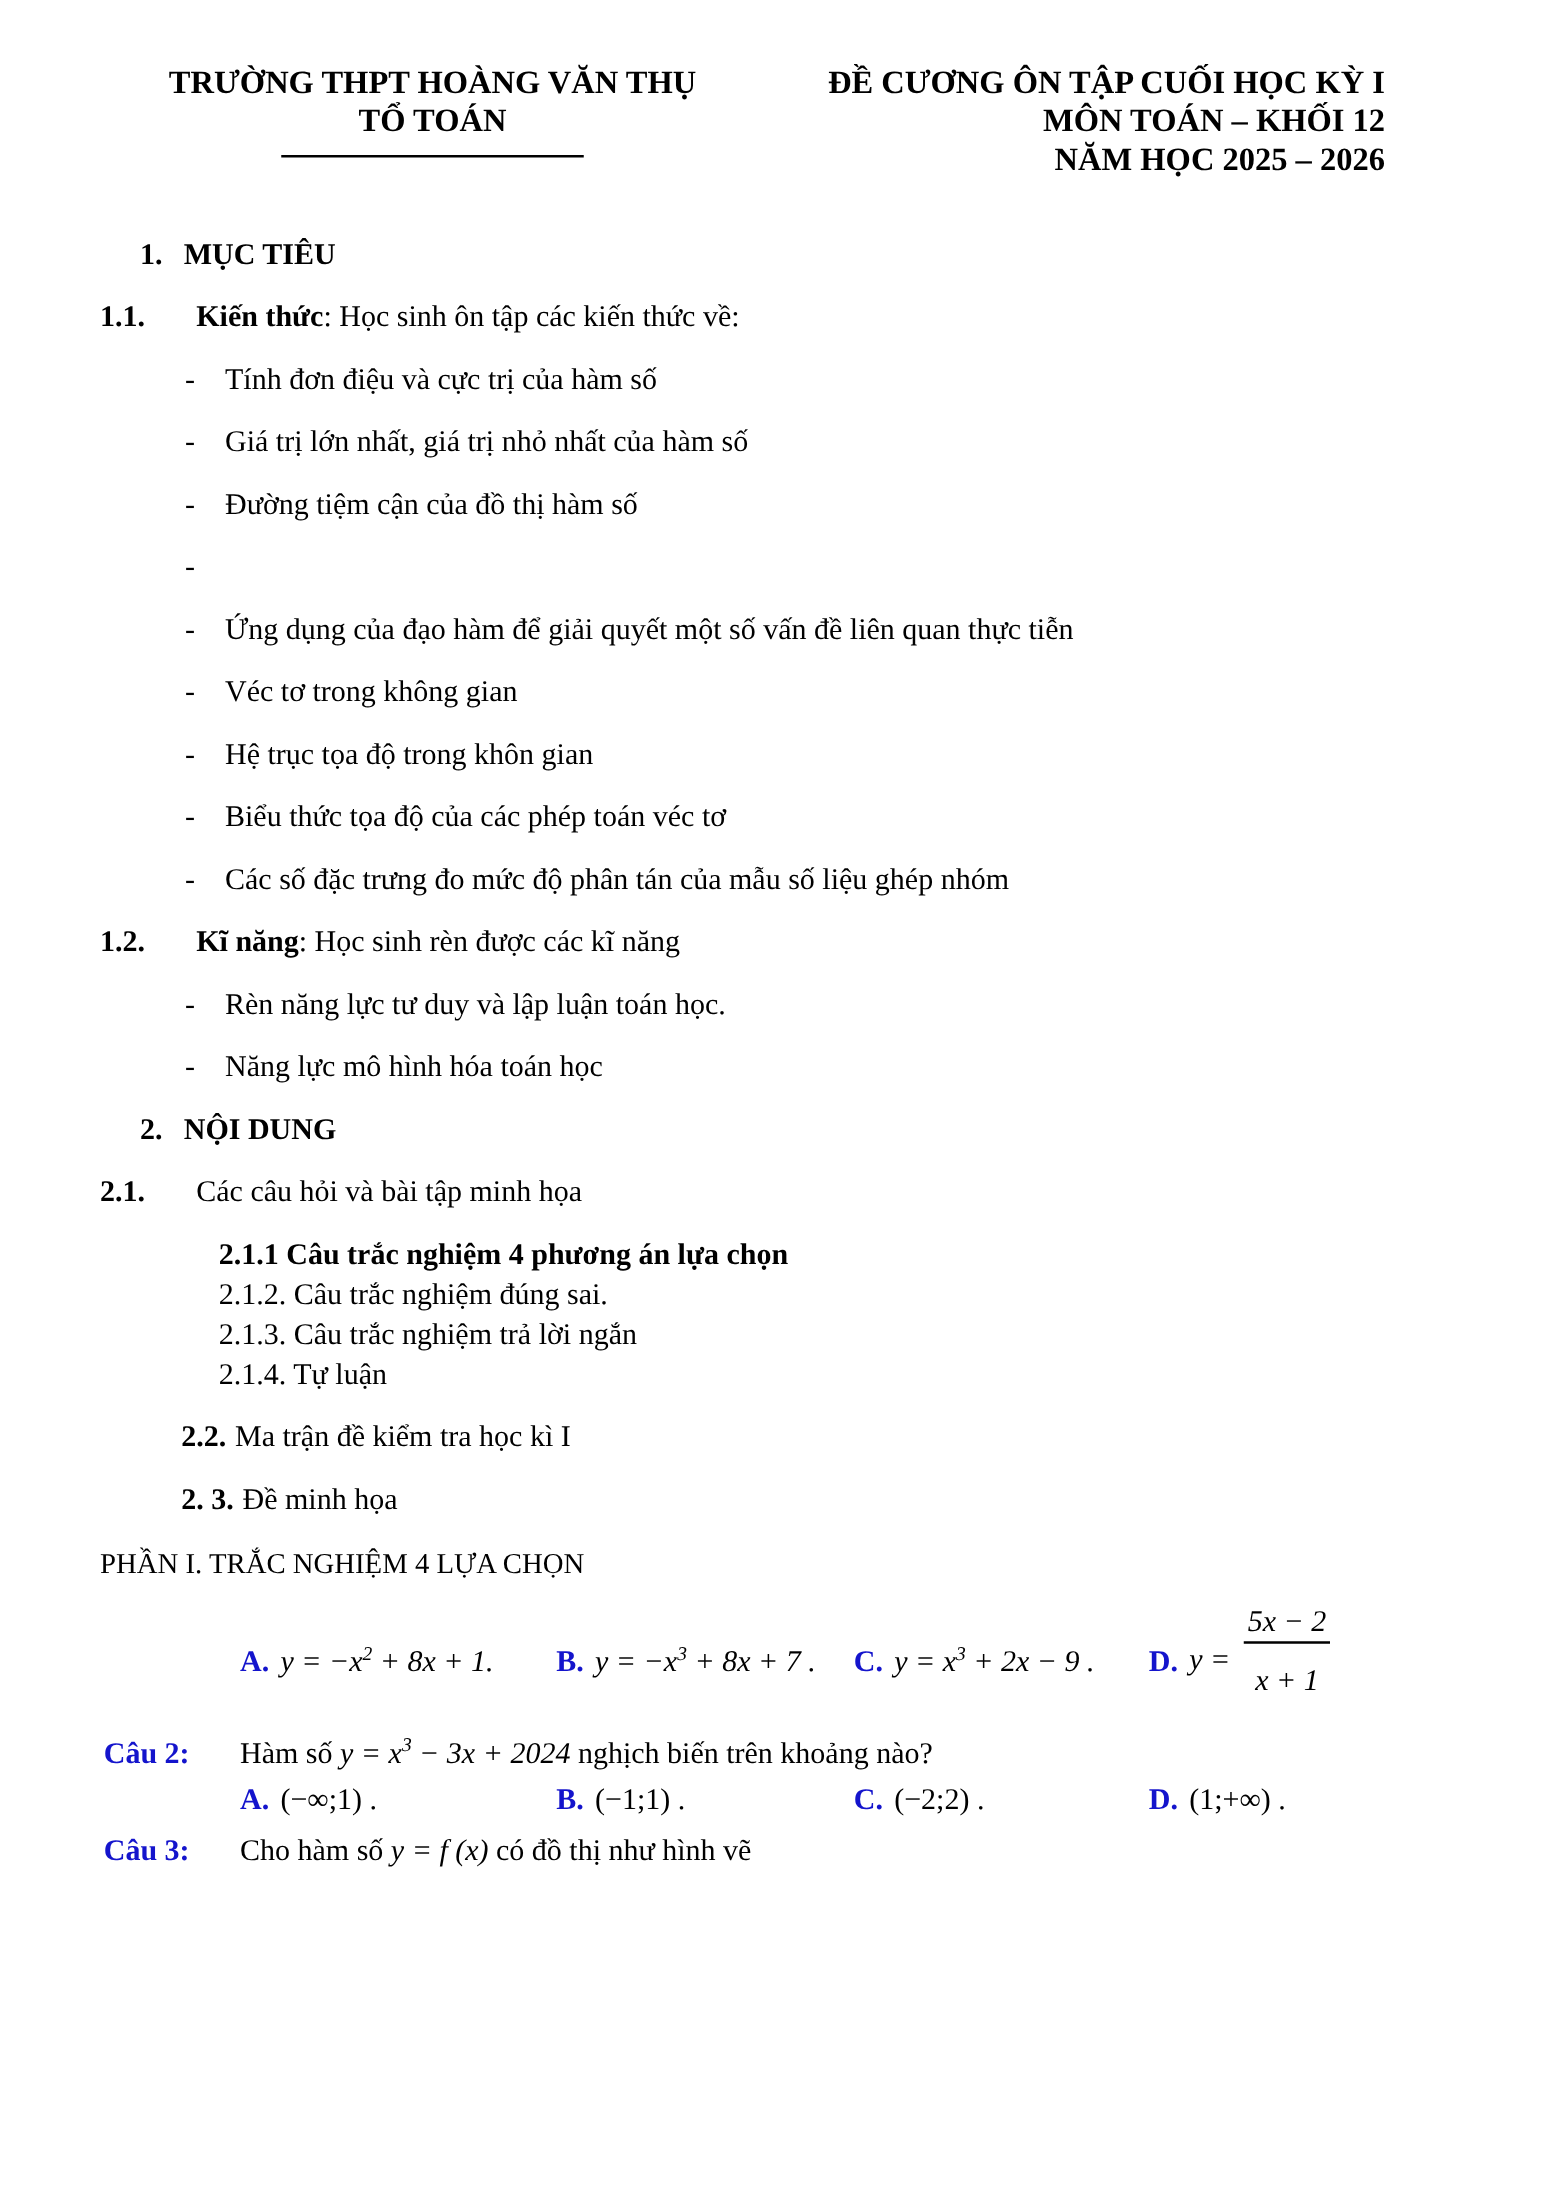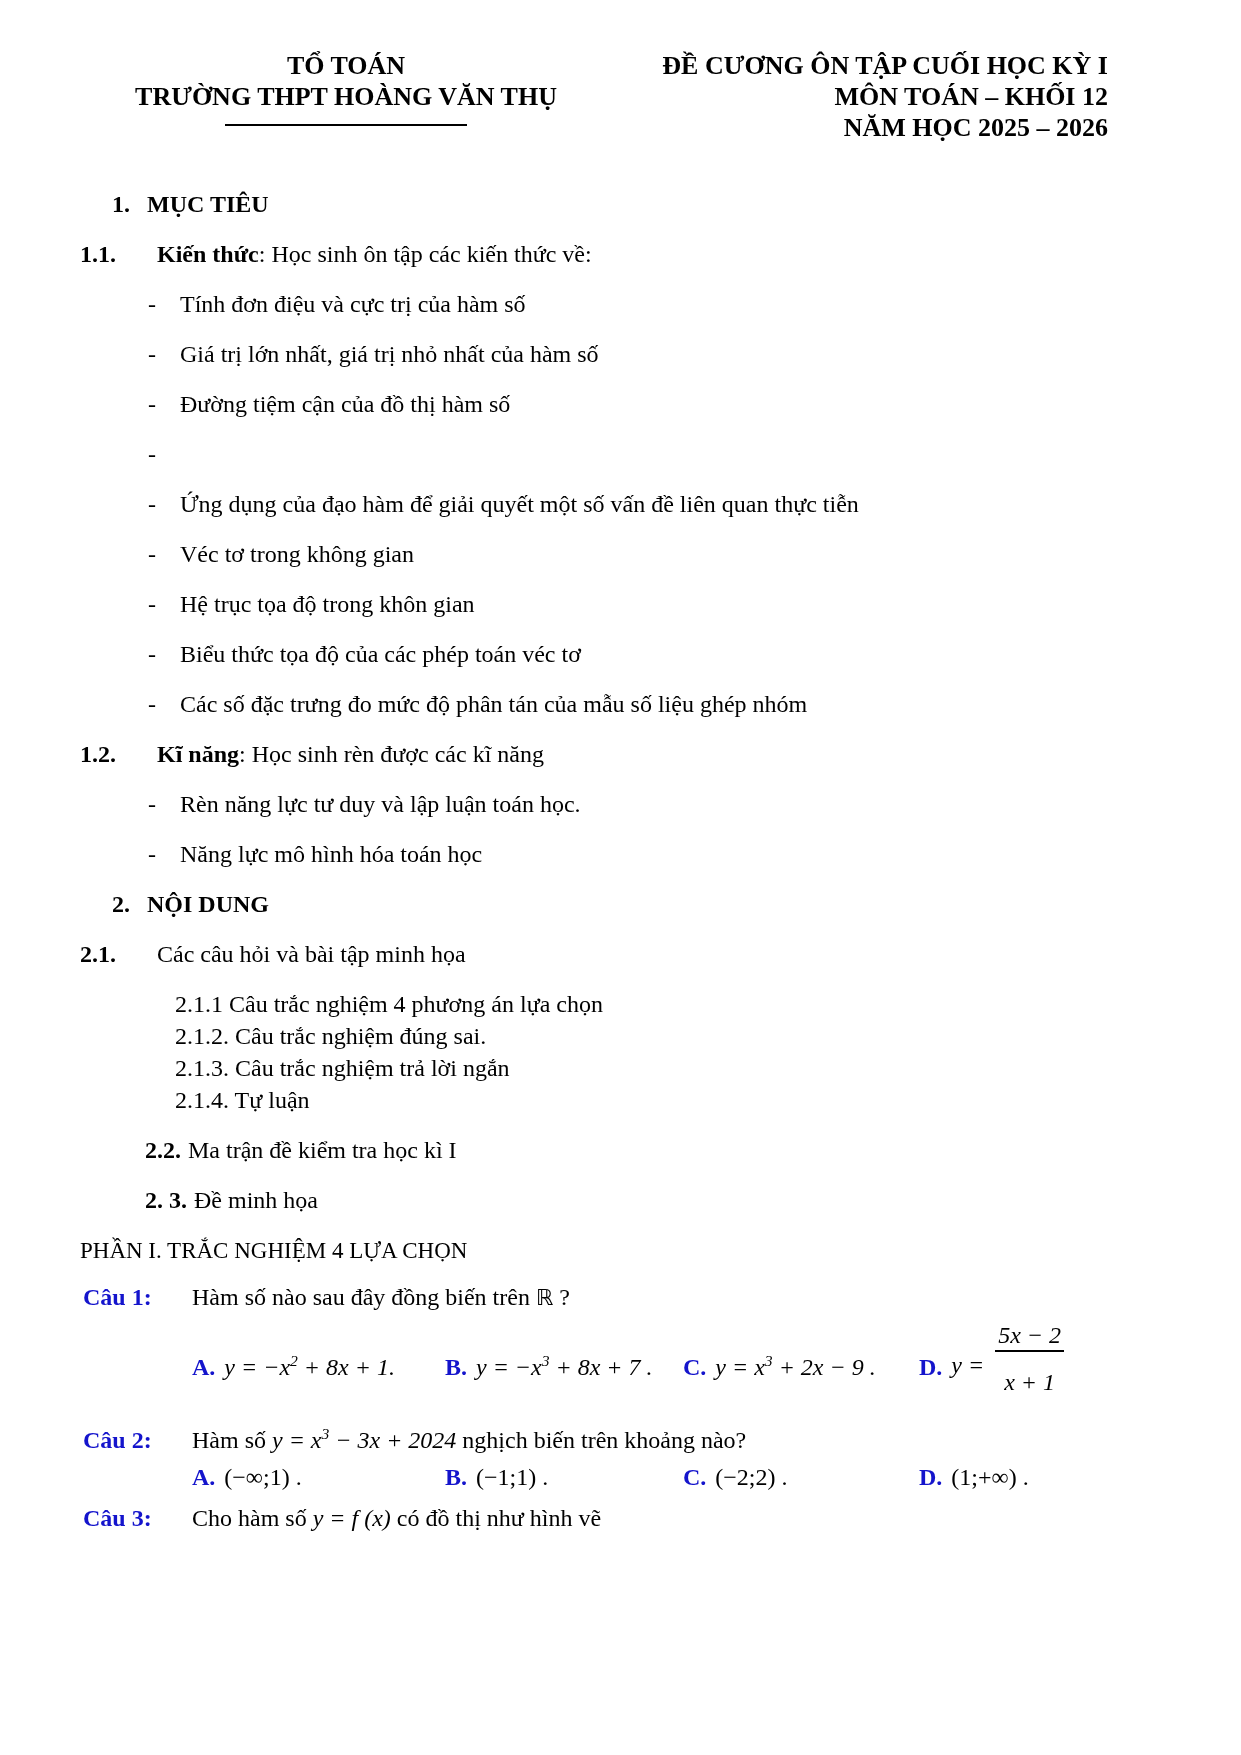--- a/index.html
+++ b/index.html
@@ -28,21 +28,21 @@
 
   
   .lvl1 { font-weight: bold; }
   .mt-sec1 { margin-top: 45px; }
   .n1 { display: inline-block; width: 35px; margin-left: 32px; font-weight: bold; }
   .n2 { display: inline-block; width: 77px; font-weight: bold; }
   .n2s { margin-left: 65px; margin-right: 7px; font-weight: bold; }
   .bullet { display: flex; padding-left: 68px; }
   .dash { width: 32px; flex: none; }
   .lvl3 { padding-left: 95px; line-height: 32px; margin: 0; }
-  .lvl3-first { margin-top: 14px; }
+  .lvl3-first { margin-top: 14px; font-weight: bold; }
   .mt18 { margin-top: 18px; }
   .part-title { font-weight: normal; font-size: 23px; }
 
   
   .q { display: flex; margin-bottom: 10px; }
   .qlabel { color: var(--accent); font-weight: bold; flex: none; width: 109px; margin-left: 3px; }
   .qtext { flex: 1; }
   .opts { display: flex; align-items: center; padding-left: 112px; margin-bottom: 14px; }
   .opt { flex: none; display: flex; align-items: center; }
   .opt-1 { width: 253px; }
@@ -57,22 +57,22 @@
   .fnum { border-bottom: 2px solid #000; padding: 0 3px; }
   .fden { padding: 16px 3px; }
 </style>
 </head>
 <body>
 
 <div class="page">
 
   <div class="doc-header">
     <div class="hdr-left">
+      <p class="hdr-line">TRƯỜNG THPT HOÀNG VĂN THỤ</p>
       <p class="hdr-line">TỔ TOÁN</p>
-      <p class="hdr-line">TRƯỜNG THPT HOÀNG VĂN THỤ</p>
       <div class="hdr-rule"></div>
     </div>
     <div class="hdr-right">
       <p class="hdr-line">ĐỀ CƯƠNG ÔN TẬP CUỐI HỌC KỲ I</p>
       <p class="hdr-line">MÔN TOÁN – KHỐI 12</p>
       <p class="hdr-line">NĂM HỌC 2025 – 2026</p>
     </div>
   </div>
 
   <p class="lvl1 mt-sec1"><span class="n1">1.</span><span>MỤC TIÊU</span></p>
@@ -134,24 +134,20 @@
   <p class="lvl3">2.1.2. Câu trắc nghiệm đúng sai.</p>
   <p class="lvl3">2.1.3. Câu trắc nghiệm trả lời ngắn</p>
   <p class="lvl3">2.1.4. Tự luận</p>
 
   <p class="mt18"><span class="n2s">2.2.</span><span>Ma trận đề kiểm tra học kì I</span></p>
 
   <p><span class="n2s">2. 3.</span><span>Đề minh họa</span></p>
 
   <p class="part-title">PHẦN I. TRẮC NGHIỆM 4 LỰA CHỌN</p>
 
-  <div class="q">
-    <span class="qlabel">Câu 1:</span>
-    <span class="qtext"><span>Hàm số nào sau đây đồng biến trên </span><span class="bbb">ℝ</span><span> ?</span></span>
-  </div>
   <div class="opts">
     <span class="opt opt-1">
         <span class="qletter">A.</span>
         <span class="math"><span>y = −x</span><sup>2</sup><span> + 8x + 1.</span></span>
       </span>
     <span class="opt opt-2">
         <span class="qletter">B.</span>
         <span class="math"><span>y = −x</span><sup>3</sup><span> + 8x + 7 .</span></span>
       </span>
     <span class="opt opt-3">

